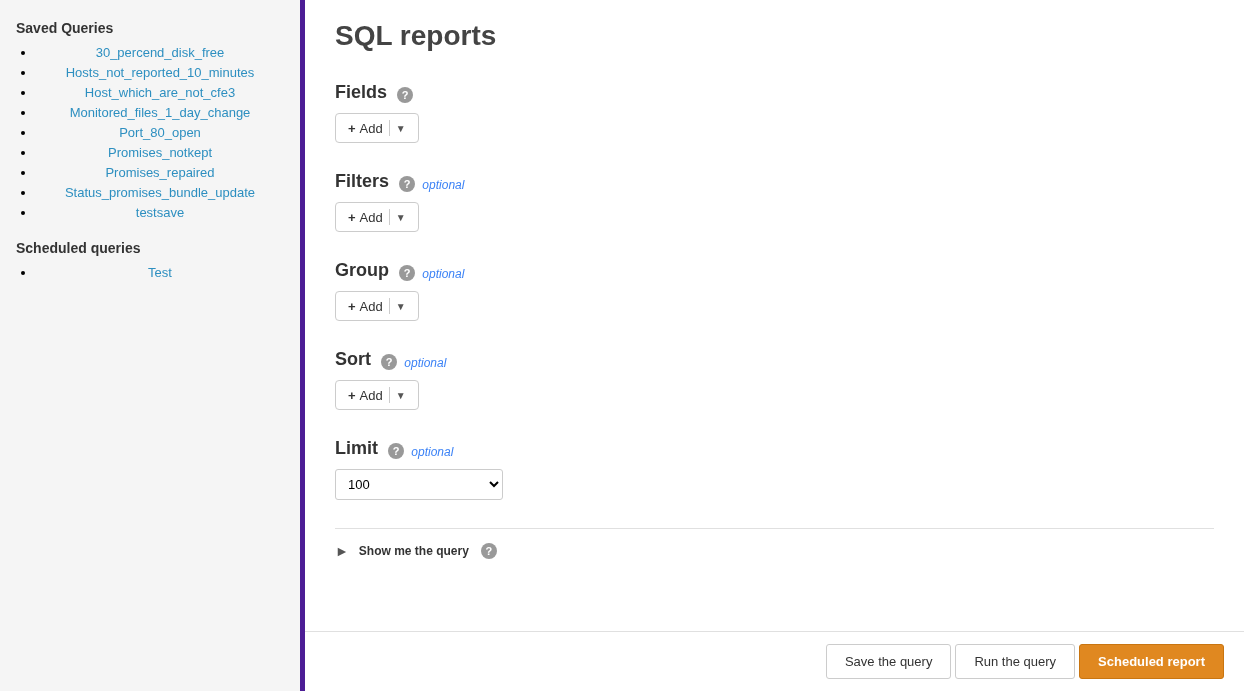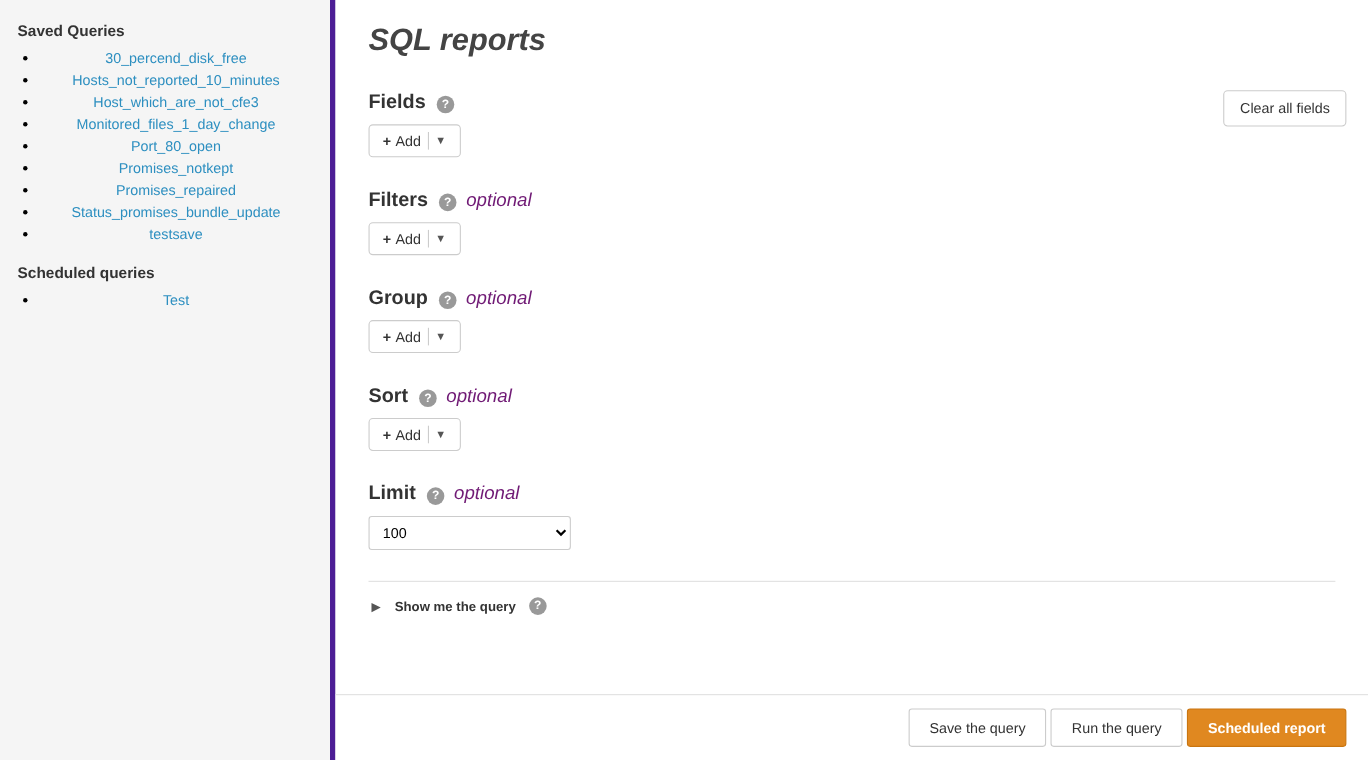--- a/index.html
+++ b/index.html
@@ -47,21 +47,20 @@
       flex: 1;
       background: #fff;
       display: flex;
       flex-direction: column;
       overflow: hidden;
     }
 
     .main-header {
       padding: 20px 30px 10px 30px;
       border-bottom: none;
-      font-style: italic;
     }
     .main-title {
       font-size: 28px;
       font-weight: bold;
       color: #444;
       margin-bottom: 10px;
     }
 
     .content-area {
       flex: 1;
@@ -85,22 +84,22 @@
       align-items: flex-end;
       margin-bottom: 10px;
     }
     .section-title {
       font-size: 18px;
       font-weight: bold;
       color: #333;
       margin-right: 6px;
     }
     .section-badge {
-      font-size: 17px;
-      color: #701a75;
+      font-size: 12px;
+      color: #3b82f6;
       font-style: italic;
       margin-left: 4px;
     }
     .help-icon {
       display: inline-flex;
       align-items: center;
       justify-content: center;
       width: 16px;
       height: 16px;
       background: #999;
@@ -145,21 +144,21 @@
       border: 1px solid #ccc;
       border-radius: 4px;
       padding: 8px 14px;
       font-size: 13px;
       cursor: pointer;
       color: #333;
     }
 
     
     .limit-select {
-      width: 184px;
+      width: 168px;
       padding: 6px 8px;
       border: 1px solid #ccc;
       border-radius: 3px;
       font-size: 13px;
       background: #fff;
       cursor: pointer;
     }
 
     
     .show-query-row {
@@ -231,23 +230,20 @@
     </ul>
 </aside>
 
 <main class="main">
   <div class="main-header">
     <div class="main-title">SQL reports</div>
   </div>
 
   <div class="content-area">
 
-    <div class="top-right-btn">
-      <button class="clear-btn">Clear all fields</button>
-    </div>
 
     <div id="sections-container">
 
     <div class="section"><div class="section-header">
             <span class="section-title">Fields</span>
             <span class="help-icon">?</span>
           </div><button class="add-btn"><span class="add-btn-plus">+</span> Add<span class="add-btn-divider"></span><span class="add-btn-caret">▼</span></button></div>
         <div class="section"><div class="section-header">
             <span class="section-title">Filters</span>
             <span class="help-icon">?</span>

